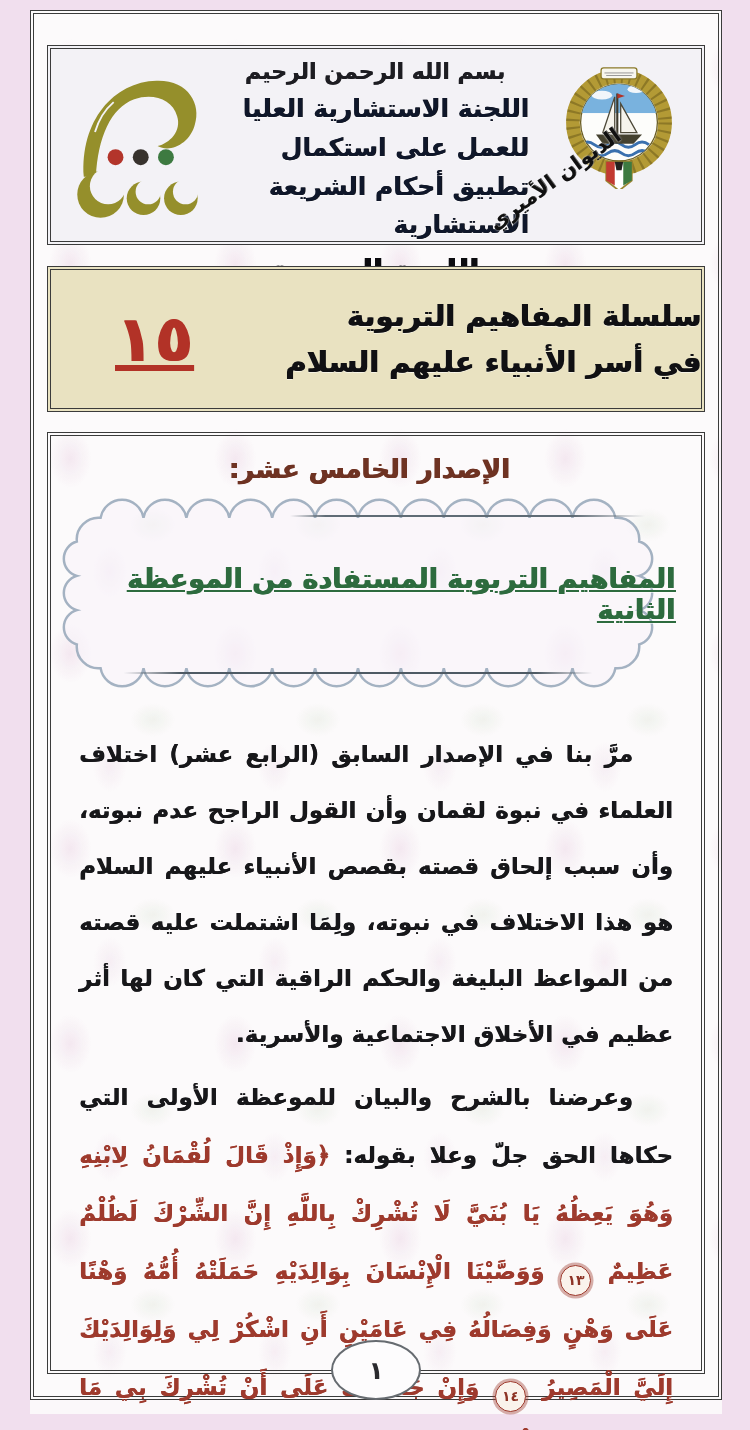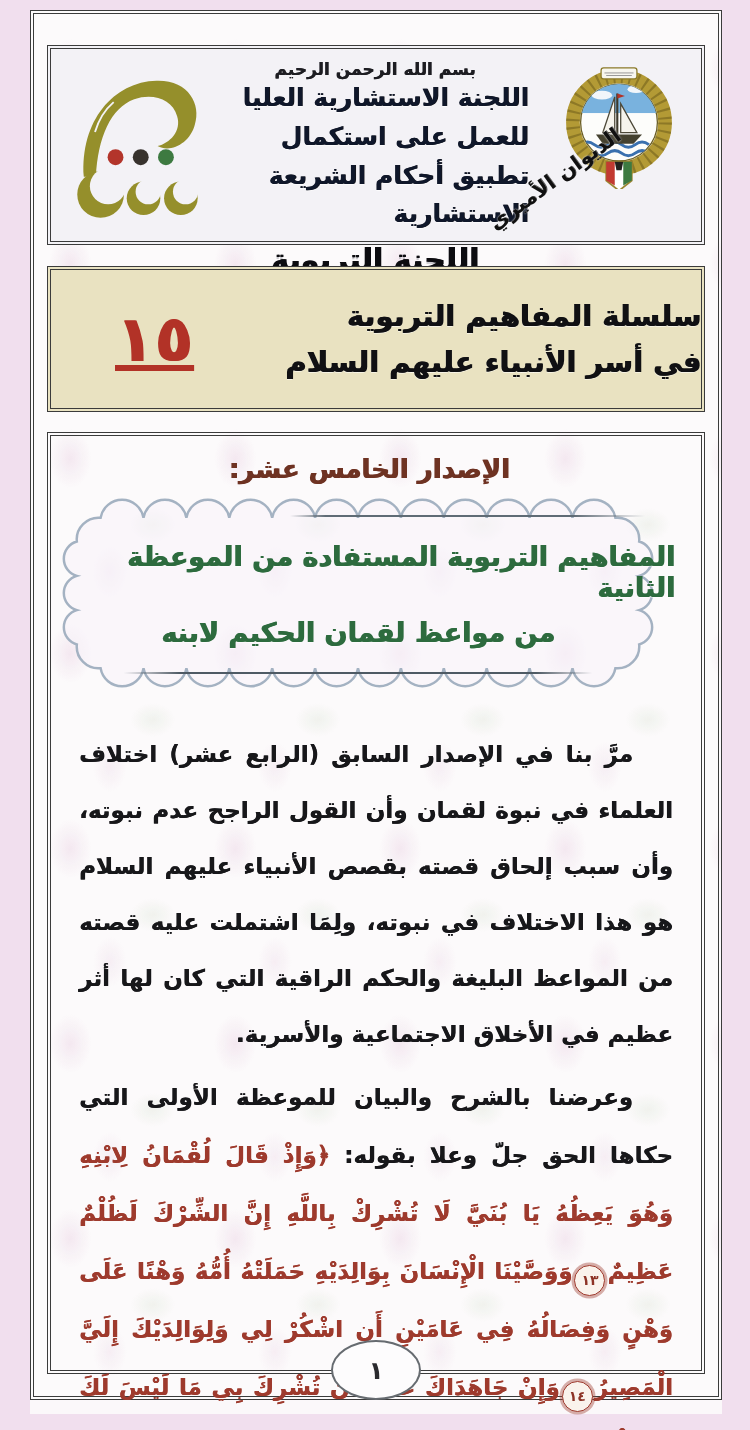--- a/index.html
+++ b/index.html
@@ -20,21 +20,21 @@
       radial-gradient(ellipse 24px 36px at 46% 86%, rgba(221,186,212,.20), transparent 70%);
     background-size:165px 195px;
   }
   .inner-box{position:absolute;left:13px;right:13px;border:4px double #3b3b3b;box-sizing:border-box;}
 
   
   .header-box{top:31px;height:200px;background:#f3f2f6;display:flex;flex-direction:row;align-items:stretch;}
   .header-col-emblem{width:172px;position:relative;flex:none;}
   .header-col-center{flex:1;display:flex;flex-direction:column;align-items:center;justify-content:flex-start;padding-top:10px;}
   .header-col-logo{width:170px;position:relative;flex:none;}
-  .bismillah{font-size:17px;font-weight:bold;color:#1d1d22;text-shadow:0.4px 0 #1d1d22;}
+  .bismillah{font-size:22px;font-weight:bold;color:#1d1d22;text-shadow:0.4px 0 #1d1d22;margin-bottom:6px;}
   .org-line{font-size:25px;font-weight:bold;color:#0f172a;line-height:1.55;text-shadow:0.6px 0 #15151a, 0 1px 1px rgba(255,255,255,.8);letter-spacing:0.5px;}
   .committee{font-size:30px;font-weight:bold;color:#0c0c10;margin-top:8px;text-shadow:1px 0 #0c0c10, 0 1.5px 0 rgba(150,150,160,.5);}
   .emblem-svg{position:absolute;top:12px;right:18px;}
   .emblem-caption{
     position:absolute;top:118px;right:68px;
     transform:rotate(-36deg);transform-origin:center;
     font-size:21px;font-weight:bold;color:#101010;
     text-shadow:0 0 2px #fff, 0.8px 0 #101010;white-space:nowrap;
   }
   .logo-svg{position:absolute;top:16px;left:16px;}
@@ -55,36 +55,36 @@
     font-size:26px;font-weight:bold;color:#6e3222;
     text-shadow:1px 0 #6e3222;
   }
   .cloud-wrap{margin:10px auto 0;width:634px;height:198px;position:relative;}
   .cloud-wrap svg{position:absolute;inset:0;}
   .cloud-line-top{position:absolute;top:21px;right:30px;width:56%;height:2px;
     background:linear-gradient(to left, rgba(95,107,117,0), #5f6b75 20%, #5f6b75 90%, rgba(95,107,117,0));}
   .cloud-line-bottom{position:absolute;bottom:18px;left:50%;transform:translateX(-50%);width:74%;height:2.5px;
     background:linear-gradient(to left, rgba(95,107,117,0), #4e5a64 12%, #4e5a64 88%, rgba(95,107,117,0));}
   .cloud-text{position:absolute;inset:0;display:flex;flex-direction:column;align-items:center;justify-content:center;gap:14px;padding-top:2px;}
-  .topic-line{font-size:27px;font-weight:bold;color:#2d6b3e;text-shadow:1px 0 #2d6b3e, 0 1px 0 rgba(255,255,255,.6);}
+  .topic-line{font-size:27px;font-weight:bold;color:#2d6b3e;text-shadow:1px 0 #2d6b3e, 0 1px 0 rgba(255,255,255,.6);text-decoration:underline;}
 
   .body-par{
     margin:34px 2px 0;text-align:justify;direction:rtl;
     font-size:23px;font-weight:bold;color:#17171a;line-height:56px;
     text-shadow:0.4px 0 #17171a;
     text-indent:40px;
   }
   .body-par.par2{margin-top:6px;line-height:58px;}
   .quran{color:#9e3a2d;text-shadow:0.4px 0 #9e3a2d;}
   .ayah-num{
     display:inline-flex;align-items:center;justify-content:center;
     width:29px;height:29px;border:1.6px solid #9e3a2d;border-radius:50%;
     box-shadow:0 0 0 2.5px rgba(158,58,45,.4);
     font-size:14px;line-height:1;color:#8d3325;background:#faf3ec;
-    margin:0 2px;vertical-align:-6px;text-indent:0;text-shadow:none;
+    margin:0 16px;vertical-align:-6px;text-indent:0;text-shadow:none;
   }
   .page-oval{
     position:absolute;left:50%;bottom:-30px;transform:translateX(-50%);
     width:86px;height:56px;border:2.5px solid #666b70;border-radius:50%;
     background:#fdfcfd;display:flex;align-items:center;justify-content:center;
     font-size:25px;font-weight:bold;color:#2a2a2e;z-index:3;
   }
 </style>
 </head>
 <body>
@@ -175,21 +175,20 @@
                  a22 22 0 0 1 -43.33 0 a22 22 0 0 1 -43.33 0 a22 22 0 0 1 -43.33 0 a22 22 0 0 1 -43.33 0
                  a22 22 0 0 1 -43.33 0 a22 22 0 0 1 -43.33 0 a22 22 0 0 1 -43.33 0 a22 22 0 0 1 -43.36 0
                  a22 22 0 0 1 -24 -24
                  a18 18 0 0 1 0 -34.66 a18 18 0 0 1 0 -34.67 a18 18 0 0 1 0 -34.67
                  a22 22 0 0 1 24 -24 Z" fill="rgba(247,243,249,.55)" stroke="#a4b2c2" stroke-width="2.5"></path>
       </svg>
       <div class="cloud-line-top"></div>
       <div class="cloud-line-bottom"></div>
       <div class="cloud-text">
         <div class="topic-line">المفاهيم التربوية المستفادة من الموعظة الثانية</div>
-        <div class="topic-line">من مواعظ لقمان الحكيم لابنه</div>
       </div>
     </div>
 
     <p class="body-par">مرَّ بنا في الإصدار السابق (الرابع عشر) اختلاف العلماء في نبوة لقمان وأن القول الراجح عدم نبوته، وأن سبب إلحاق قصته بقصص الأنبياء عليهم السلام هو هذا الاختلاف في نبوته، ولِمَا اشتملت عليه قصته من المواعظ البليغة والحكم الراقية التي كان لها أثر عظيم في الأخلاق الاجتماعية والأسرية.</p>
 
     <p class="body-par par2"><span>وعرضنا بالشرح والبيان للموعظة الأولى التي حكاها الحق جلّ وعلا بقوله: </span><span class="quran">﴿وَإِذْ قَالَ لُقْمَانُ لِابْنِهِ وَهُوَ يَعِظُهُ يَا بُنَيَّ لَا تُشْرِكْ بِاللَّهِ إِنَّ الشِّرْكَ لَظُلْمٌ عَظِيمٌ</span><span class="ayah-num">١٣</span><span class="quran">وَوَصَّيْنَا الْإِنْسَانَ بِوَالِدَيْهِ حَمَلَتْهُ أُمُّهُ وَهْنًا عَلَى وَهْنٍ وَفِصَالُهُ فِي عَامَيْنِ أَنِ اشْكُرْ لِي وَلِوَالِدَيْكَ إِلَيَّ الْمَصِيرُ</span><span class="ayah-num">١٤</span><span class="quran">وَإِنْ جَاهَدَاكَ عَلَى أَنْ تُشْرِكَ بِي مَا لَيْسَ لَكَ بِهِ عِلْمٌ فَلَا</span></p>
 
     <div class="page-oval">١</div>
   </div>
 

